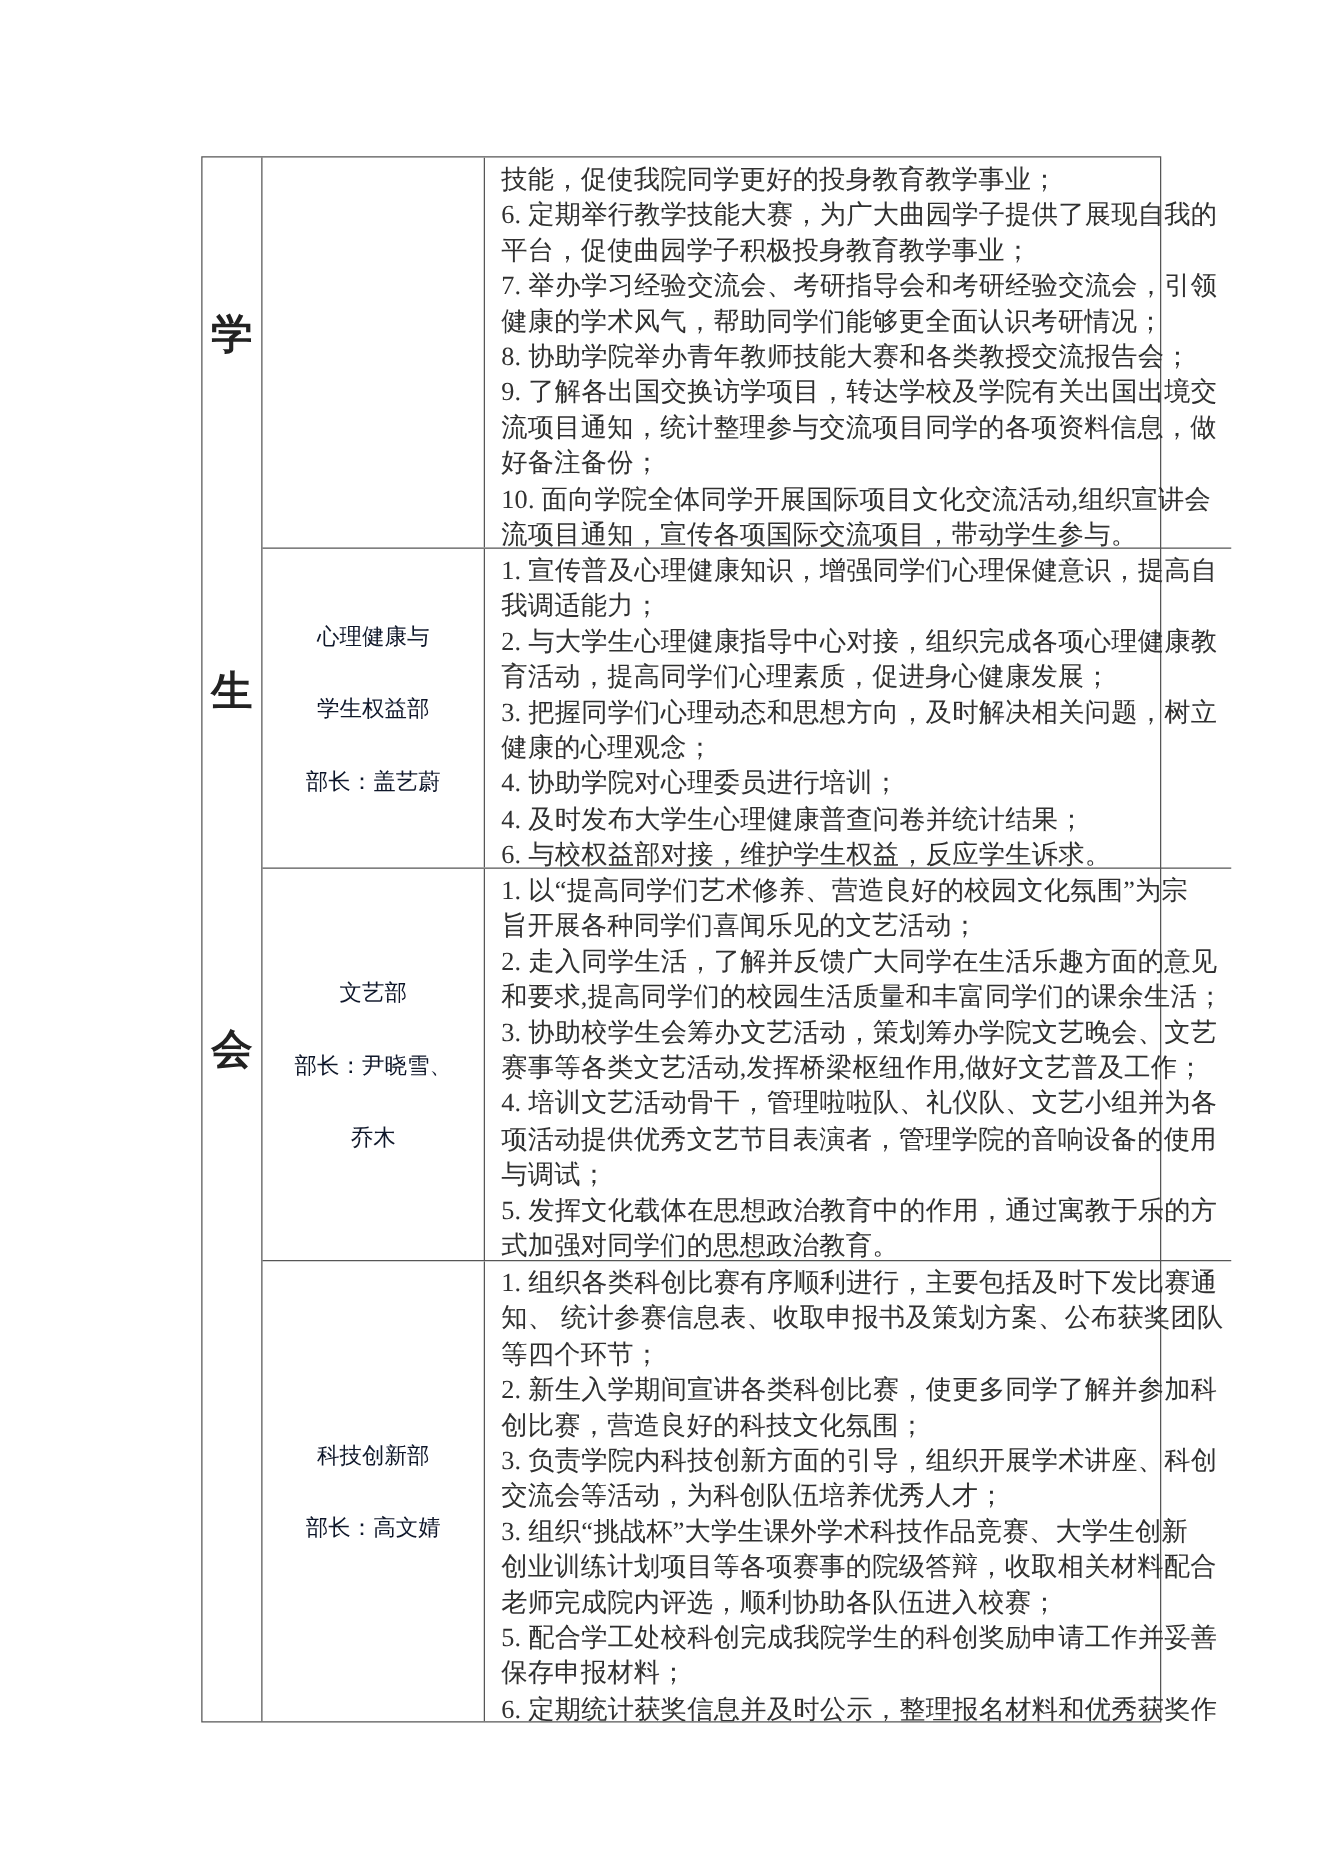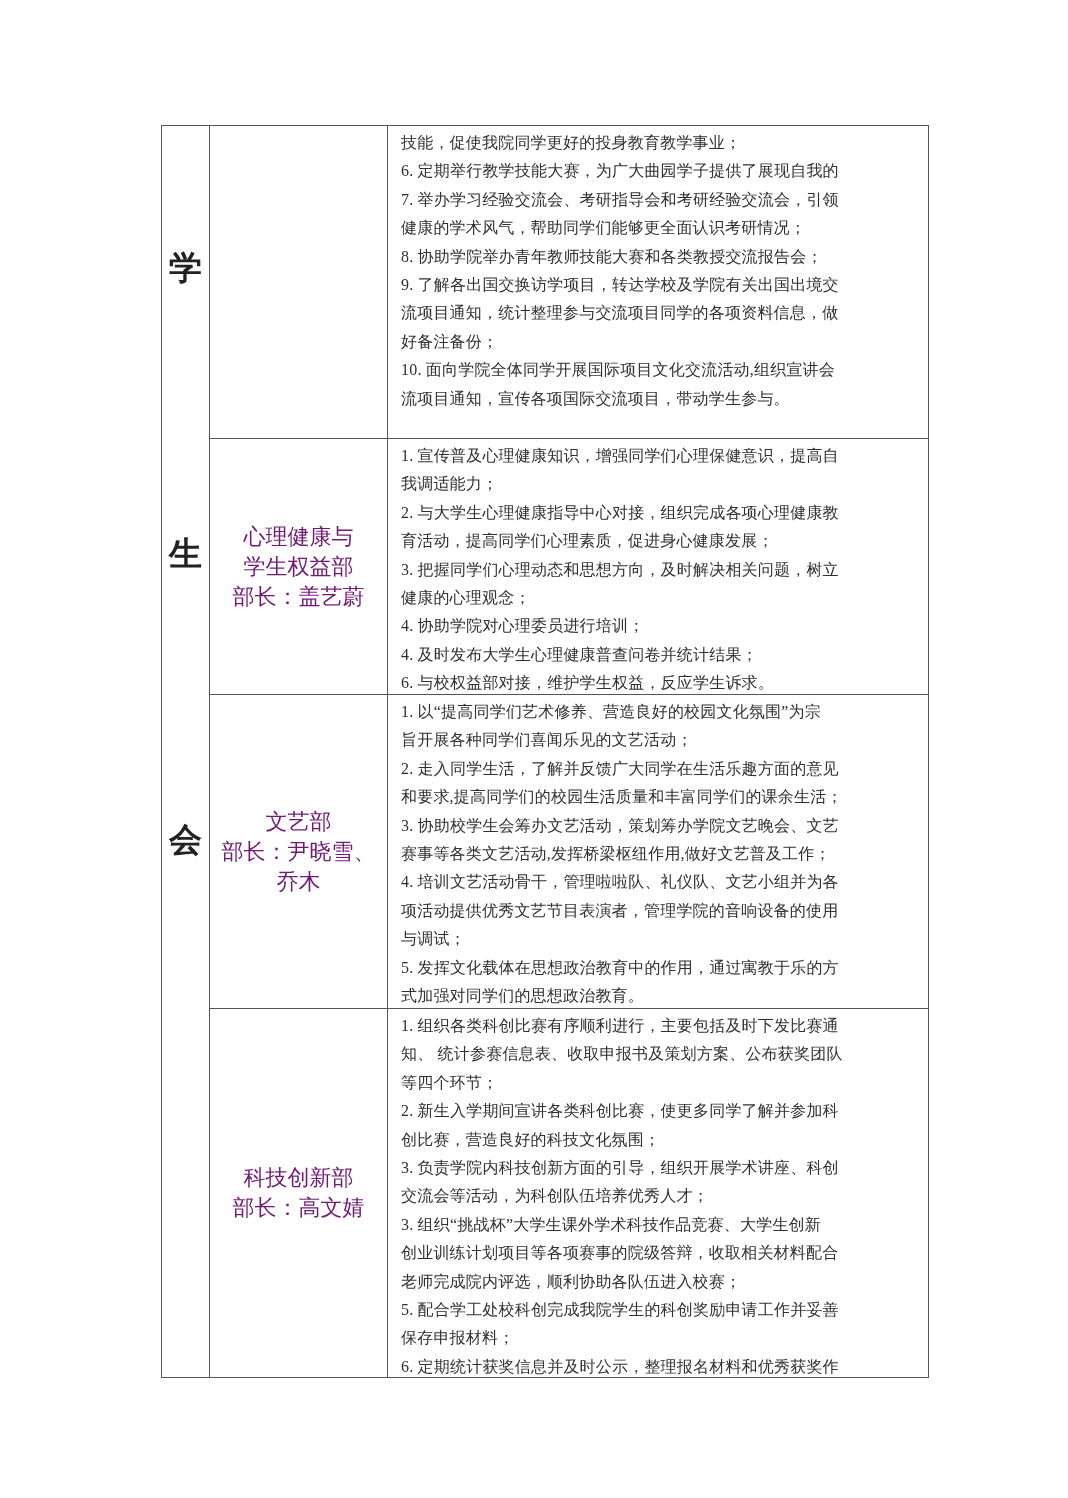--- a/index.html
+++ b/index.html
@@ -45,52 +45,53 @@
   .dept-cell{
     width:178px;flex:0 0 178px;
     box-sizing:border-box;
     border-right:1px solid #565656;
     display:flex;flex-direction:column;justify-content:center;align-items:center;
     text-align:center;
     overflow:hidden;
   }
   .dept-line{
     font-family:"Liberation Sans","DejaVu Sans",sans-serif;
-    font-size:22px;line-height:30px;font-weight:500;color:#701a75;
+    font-size:18px;line-height:30px;font-weight:500;color:#0f172a;
     white-space:nowrap;
   }
-  .dept-line + .dept-line{}
+  .dept-line + .dept-line{margin-top:28px;}
   .duties-cell{
     flex:1;
     box-sizing:border-box;
     padding:3px 6px 0 13px;
     overflow:hidden;
   }
   .duty-line{
-    font-size:16px;line-height:28.4px;color:#303030;
+    font-size:21px;line-height:28.4px;color:#303030;
     white-space:nowrap;
     letter-spacing:0.2px;
   }
 </style>
 </head>
 <body>
 
 <div class="page">
   <div class="org-table">
     <div class="label-col" id="label-col">
         <div class="v-char">学</div>
         <div class="v-char">生</div>
         <div class="v-char">会</div>
       </div>
     <div class="rows" id="rows">
         <div class="row">
           <div class="dept-cell"></div>
           <div class="duties-cell">
             <div class="duty-line">技能，促使我院同学更好的投身教育教学事业；</div>
             <div class="duty-line">6. 定期举行教学技能大赛，为广大曲园学子提供了展现自我的</div>
+            <div class="duty-line">平台，促使曲园学子积极投身教育教学事业；</div>
             <div class="duty-line">7. 举办学习经验交流会、考研指导会和考研经验交流会，引领</div>
             <div class="duty-line">健康的学术风气，帮助同学们能够更全面认识考研情况；</div>
             <div class="duty-line">8. 协助学院举办青年教师技能大赛和各类教授交流报告会；</div>
             <div class="duty-line">9. 了解各出国交换访学项目，转达学校及学院有关出国出境交</div>
             <div class="duty-line">流项目通知，统计整理参与交流项目同学的各项资料信息，做</div>
             <div class="duty-line">好备注备份；</div>
             <div class="duty-line">10. 面向学院全体同学开展国际项目文化交流活动,组织宣讲会</div>
             <div class="duty-line">流项目通知，宣传各项国际交流项目，带动学生参与。</div>
           </div>
         </div>

